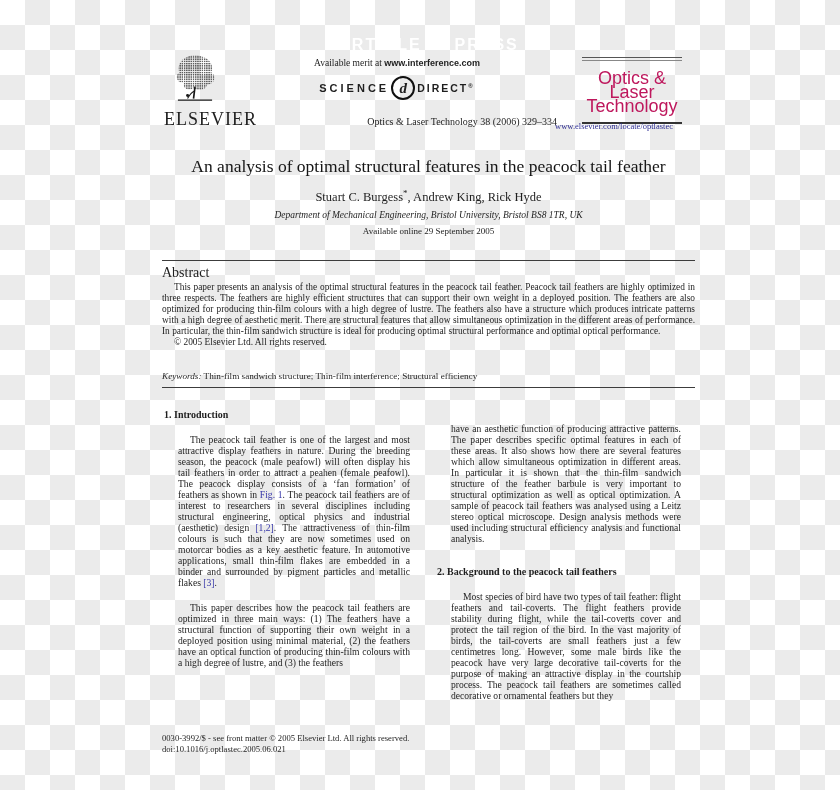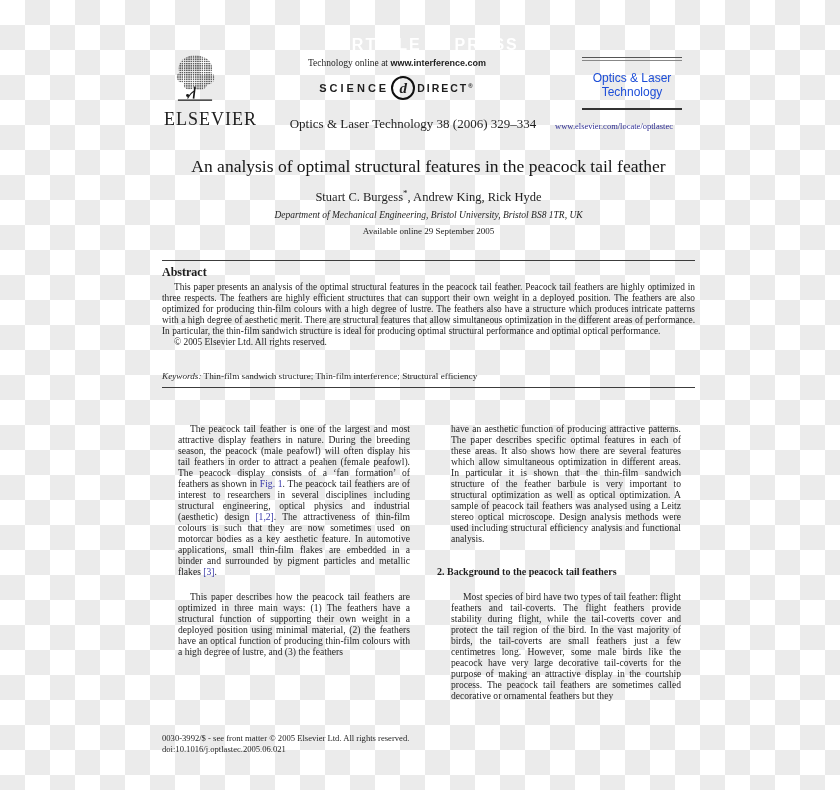--- a/index.html
+++ b/index.html
@@ -28,40 +28,40 @@
   .avail-line{position:absolute;top:2px;left:0;width:100%;font-size:9.5px;}
   .avail-url{font-weight:bold;font-family:"Liberation Sans", sans-serif;font-size:9px;}
   .sd-logo{position:absolute;top:20px;left:0;width:100%;display:flex;align-items:center;justify-content:center;
     font-family:"Liberation Sans", sans-serif;}
   .sd-science{font-weight:bold;font-size:11px;letter-spacing:3px;}
   .sd-circle{display:inline-flex;align-items:center;justify-content:center;
     width:20px;height:20px;border:2.5px solid #111;border-radius:50%;margin:0 2px;
     font-family:"Liberation Serif", serif;font-style:italic;font-weight:bold;font-size:15px;line-height:1;}
   .sd-direct{font-weight:bold;font-size:10.5px;letter-spacing:2px;}
   .sd-reg{font-size:6px;vertical-align:super;}
-  .citation{position:absolute;top:60px;left:16px;width:100%;font-size:13px;}
+  .citation{position:absolute;top:60px;left:0;width:100%;font-size:10px;text-align:right;}
 
   
   .jbox{left:420px;top:57px;width:100px;font-family:"Liberation Sans", sans-serif;text-align:center;}
   .jrule-a{border-top:1px solid #555;margin-bottom:2px;}
   .jrule-b{border-top:1px solid #888;}
-  .jbox-title{font-size:12px;line-height:14px;color:#1d4ed8;padding:10px 0 9px 0;}
+  .jbox-title{font-size:18px;line-height:14px;color:#be185d;padding:10px 0 9px 0;}
   .jrule-c{border-top:2px solid #333;}
   .jurl{left:384px;top:121px;width:136px;text-align:center;font-size:8.5px;color:#2b2b91;}
 
   
   .title{top:156px;left:0;width:100%;text-align:center;font-size:17.5px;color:#151515;}
   .authors{top:188px;left:0;width:100%;text-align:center;font-size:12.5px;}
   .authors sup{font-size:9px;}
   .affil{top:210px;left:0;width:100%;text-align:center;font-style:italic;font-size:9.5px;}
   .avail-date{top:226px;left:0;width:100%;text-align:center;font-size:9px;}
 
   
   .rule{left:0;width:100%;height:1px;background:#3c3c3c;}
-  .abs-heading{top:265px;left:0;font-weight:bold;font-size:12px;}
+  .abs-heading{top:265px;left:0;font-weight:normal;font-size:14px;}
   .abs-body{top:282px;left:0;width:100%;font-size:9.4px;line-height:11px;text-align:justify;}
   .abs-body p{margin:0;text-indent:12px;}
   .abs-copy{text-indent:0;}
   .keywords{top:371px;left:0;width:100%;font-size:9.2px;}
   .kw-label{font-style:italic;}
 
   
   .col{font-size:9.6px;line-height:11px;text-align:justify;}
   .left-col{left:2px;top:409px;width:260px;}
   .right-col{left:275px;top:409px;width:258px;}
@@ -102,21 +102,21 @@
         <path d="M30 44 L28 60" stroke="#181818" stroke-width="2.2" fill="none"></path>
         <path d="M29 50 C24 52 22 56 20 60" stroke="#181818" stroke-width="1.4" fill="none"></path>
         <circle cx="20" cy="56" r="2" fill="#181818"></circle>
         <line x1="7" y1="62" x2="53" y2="62" stroke="#181818" stroke-width="1.6"></line>
       </svg>
       <div class="elsevier-label">ELSEVIER</div>
     </div>
 
     <div class="abs hdr-center">
       <div class="avail-line">
-        <span>Technology online at </span><span class="avail-url">www.interference.com</span>
+        <span>Available merit at </span><span class="avail-url">www.interference.com</span>
       </div>
       <div class="sd-logo">
         <span class="sd-science">SCIENCE</span>
         <span class="sd-circle">d</span>
         <span class="sd-direct"><span>DIRECT</span><span class="sd-reg">®</span></span>
       </div>
       <div class="citation">Optics &amp; Laser Technology 38 (2006) 329–334</div>
     </div>
 
     <div class="abs jbox">
@@ -139,20 +139,21 @@
     <div class="abs abs-body">
       <p>This paper presents an analysis of the optimal structural features in the peacock tail feather. Peacock tail feathers are highly optimized in three respects. The feathers are highly efficient structures that can support their own weight in a deployed position. The feathers are also optimized for producing thin-film colours with a high degree of lustre. The feathers also have a structure which produces intricate patterns with a high degree of aesthetic merit. There are structural features that allow simultaneous optimization in the different areas of performance. In particular, the thin-film sandwich structure is ideal for producing optimal structural performance and optimal optical performance.</p>
       <p class="abs-copy">© 2005 Elsevier Ltd. All rights reserved.</p>
     </div>
     <div class="abs keywords">
       <span class="kw-label">Keywords:</span><span> Thin-film sandwich structure; Thin-film interference; Structural efficiency</span>
     </div>
     <div class="abs rule" style="top:387px;"></div>
 
     <div class="abs col left-col">
+      <div class="sec-heading">1. Introduction</div>
       <p><span>The peacock tail feather is one of the largest and most attractive display feathers in nature. During the breeding season, the peacock (male peafowl) will often display his tail feathers in order to attract a peahen (female peafowl). The peacock display consists of a ‘fan formation’ of feathers as shown in </span><span class="ref-link">Fig. 1</span><span>. The peacock tail feathers are of interest to researchers in several disciplines including structural engineering, optical physics and industrial (aesthetic) design </span><span class="ref-link">[1,2]</span><span>. The attractiveness of thin-film colours is such that they are now sometimes used on motorcar bodies as a key aesthetic feature. In automotive applications, small thin-film flakes are embedded in a binder and surrounded by pigment particles and metallic flakes </span><span class="ref-link">[3]</span><span>.</span></p>
       <p>This paper describes how the peacock tail feathers are optimized in three main ways: (1) The feathers have a structural function of supporting their own weight in a deployed position using minimal material, (2) the feathers have an optical function of producing thin-film colours with a high degree of lustre, and (3) the feathers</p>
     </div>
 
 
     <div class="abs col right-col">
       <p class="no-indent">have an aesthetic function of producing attractive patterns. The paper describes specific optimal features in each of these areas. It also shows how there are several features which allow simultaneous optimization in different areas. In particular it is shown that the thin-film sandwich structure of the feather barbule is very important to structural optimization as well as optical optimization. A sample of peacock tail feathers was analysed using a Leitz stereo optical microscope. Design analysis methods were used including structural efficiency analysis and functional analysis.</p>
       <div class="sec-heading">2. Background to the peacock tail feathers</div>
       <p>Most species of bird have two types of tail feather: flight feathers and tail-coverts. The flight feathers provide stability during flight, while the tail-coverts cover and protect the tail region of the bird. In the vast majority of birds, the tail-coverts are small feathers just a few centimetres long. However, some male birds like the peacock have very large decorative tail-coverts for the purpose of making an attractive display in the courtship process. The peacock tail feathers are sometimes called decorative or ornamental feathers but they</p>
     </div>

